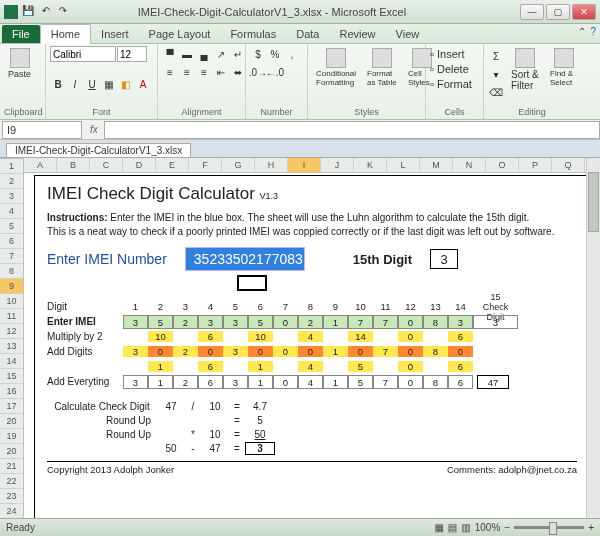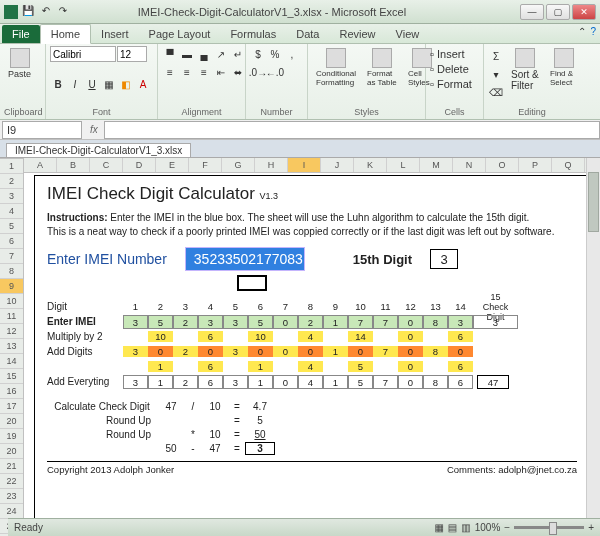--- a/index.html
+++ b/index.html
@@ -91,21 +91,21 @@
 .calc-lbl { width: 110px; text-align: left; }
 .cval { width: 28px; text-align: right; }
 .cop { width: 16px; }
 .cres { width: 30px; text-align: right; }
 .cres.ul { text-decoration: underline; }
 .cres.box { border: 1.5px solid #000; font-weight: bold; }
 
 .footer { margin-top: 6px; font-size: 9.5px; display: flex; justify-content: space-between; border-top: 1px solid #000; padding-top: 2px; }
 
 
-.statusbar { position: absolute; bottom: 0; left: 8px; right: 0; height: 18px; background: linear-gradient(#e0e8e0,#c8d8c8); border-top: 1px solid #a0b0a0; display: flex; align-items: center; font-size: 10px; color: #444; padding: 0 6px; }
+.statusbar { position: absolute; bottom: 0; left: 0; right: 0; height: 18px; background: linear-gradient(#e0e8e0,#c8d8c8); border-top: 1px solid #a0b0a0; display: flex; align-items: center; font-size: 10px; color: #444; padding: 0 6px; }
 .statusbar .zoom { margin-left: auto; display: flex; align-items: center; gap: 4px; }
 .zoom-slider { width: 70px; height: 3px; background: #888; position: relative; }
 .zoom-slider::before { content: ''; position: absolute; left: 50%; top: -4px; width: 6px; height: 11px; background: #ddd; border: 1px solid #888; }
 
 .scrollbar-v { position: absolute; right: 0; top: 158px; bottom: 18px; width: 14px; background: #e8e8e8; border-left: 1px solid #ccc; }
 .scrollbar-v .thumb { background: #c0c8c0; border: 1px solid #a0a8a0; margin: 14px 1px; height: 60px; }
 </style>
 </head>
 <body>
 

